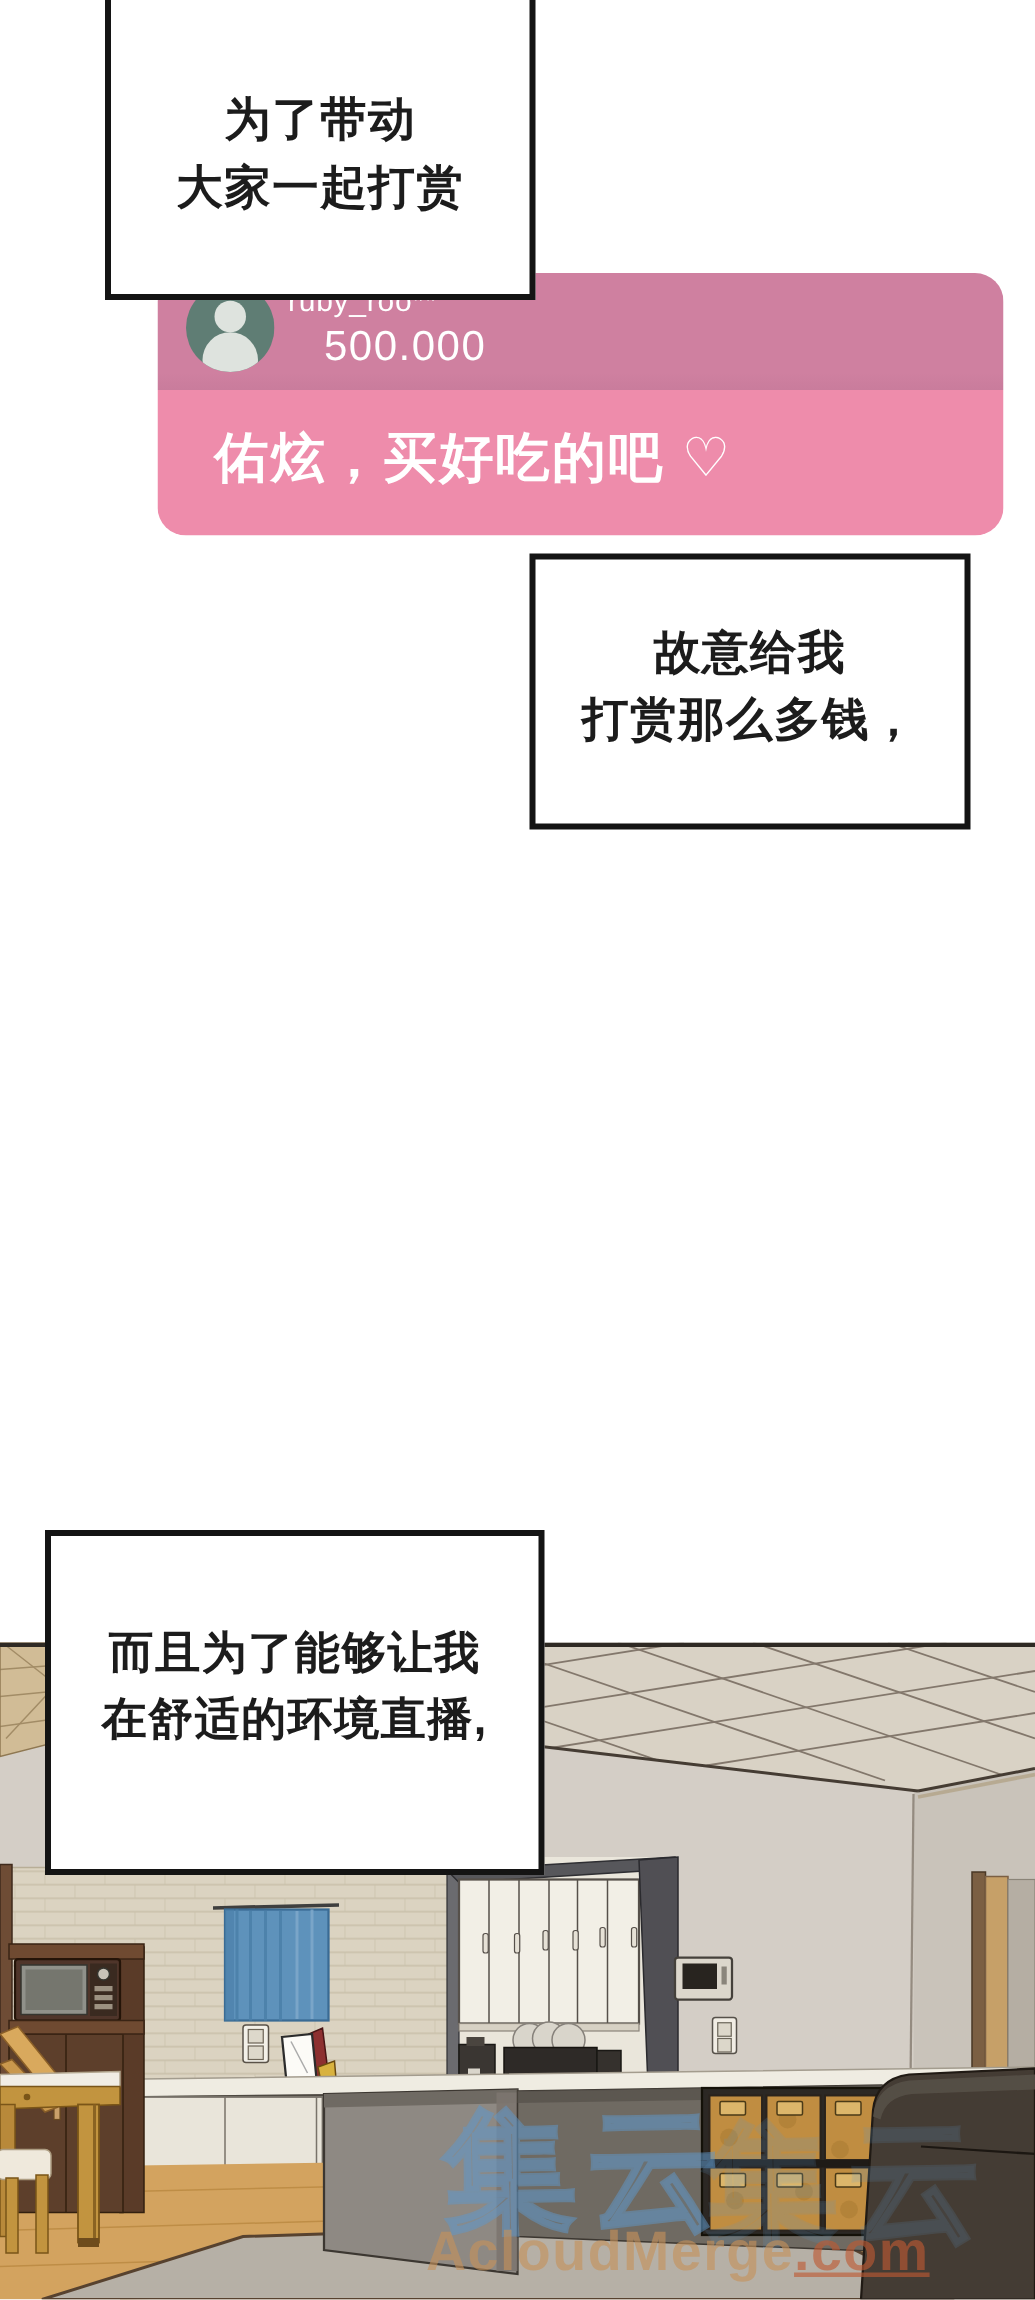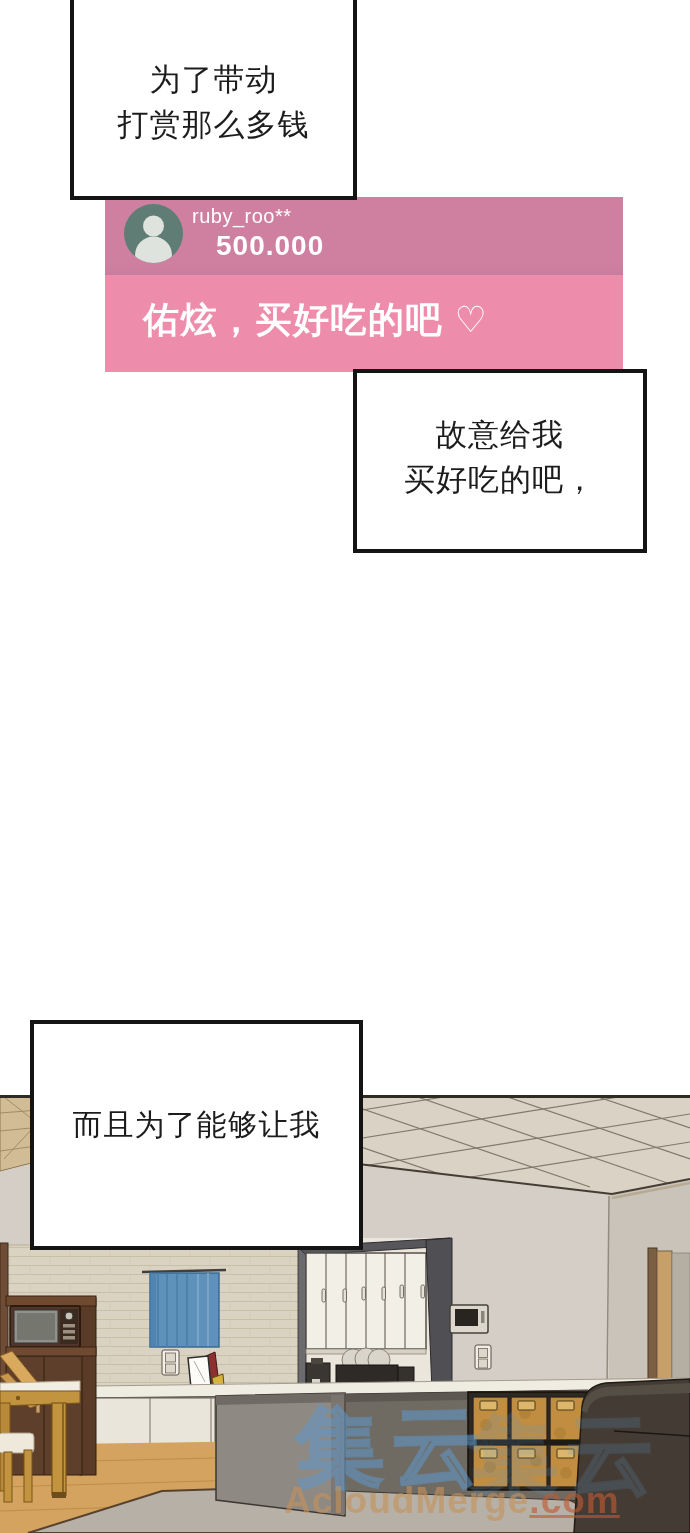--- a/index.html
+++ b/index.html
@@ -11,42 +11,42 @@
 
   
   .bubble{
     position:absolute;box-sizing:border-box;
     background:#ffffff;border:4px solid var(--bubble-border,#141414);
     display:flex;flex-direction:column;justify-content:center;align-items:center;
     z-index:30;
   }
   .bubble .line{
     color:var(--bubble-text,#1c1c1c);
-    font-weight:400;font-size:31px;line-height:45px;
+    font-weight:700;font-size:31px;line-height:45px;
     letter-spacing:1px;white-space:nowrap;text-align:right;
   }
   #bubble1{left:70px;top:-8px;width:287px;height:208px;padding-top:12px;}
   #bubble2{left:353px;top:369px;width:294px;height:184px;padding-bottom:8px;}
   #bubble3{left:30px;top:1020px;width:333px;height:230px;padding-bottom:20px;}
   #bubble3 .line{font-size:30px;line-height:44px;}
 
   
   .card{
-    position:absolute;left:105px;top:197px;width:518px;height:175px;
-    z-index:20;overflow:hidden;
+    position:absolute;left:105px;top:182px;width:564px;height:175px;
+    z-index:20;overflow:hidden;border-radius:19px;
   }
   .card-header{position:absolute;left:0;top:0;width:100%;height:78px;
     background:linear-gradient(180deg,var(--card-header,#cf80a0),var(--card-header,#cf80a0) 85%,#c97c9c);}
   .card-body{position:absolute;left:0;top:78px;width:100%;height:97px;
     background:var(--card-body,#ee8cab);}
   .card .avatar{position:absolute;left:19px;top:7px;width:59px;height:59px;}
   .card .uname{position:absolute;left:87px;top:8px;color:var(--card-text,#fff);
     font-size:20px;font-weight:400;letter-spacing:.5px;}
   .card .amount{position:absolute;left:111px;top:33px;color:var(--card-text,#fff);
-    font-size:28px;font-weight:700;letter-spacing:1px;}
+    font-size:28px;font-weight:400;letter-spacing:1px;}
   .card .msg{position:absolute;left:38px;top:99px;color:var(--card-text,#fff);
     font-size:36px;font-weight:700;letter-spacing:1.5px;white-space:nowrap;}
 
   
   .scene{position:absolute;left:0;top:1095px;width:690px;height:438px;z-index:1;}
   .scene svg{display:block;}
   .f-wall{fill:var(--wall,#d4cec6);} .f-ceiling{fill:var(--ceiling,#d9d2c5);}
   .f-floor{fill:var(--floor,#d3a35f);} .f-curtain{fill:var(--curtain,#5e92bb);}
   .f-rug{fill:var(--rug,#b6b0a6);} .f-sofa{fill:var(--sofa,#443c34);}
   .f-box{fill:var(--boxes,#c08d41);} .f-island{fill:var(--island,#8e8983);}
@@ -335,23 +335,24 @@
       </g>
     </svg>
   </div>
   <div class="uname">ruby_roo**</div>
   <div class="amount">500.000</div>
   <div class="msg">佑炫，买好吃的吧 ♡</div>
 </div>
 
 <div class="bubble" id="bubble1">
   <div class="line">为了带动</div>
-  <div class="line">打赏那么多钱</div>
+  <div class="line">大家一起打赏</div>
 </div>
 
 <div class="bubble" id="bubble2">
   <div class="line">故意给我</div>
-  <div class="line">买好吃的吧，</div>
+  <div class="line">打赏那么多钱，</div>
 </div>
 
 <div class="bubble" id="bubble3">
   <div class="line">而且为了能够让我</div>
+  <div class="line">在舒适的环境直播,</div>
 </div>
 
 </body></html>

